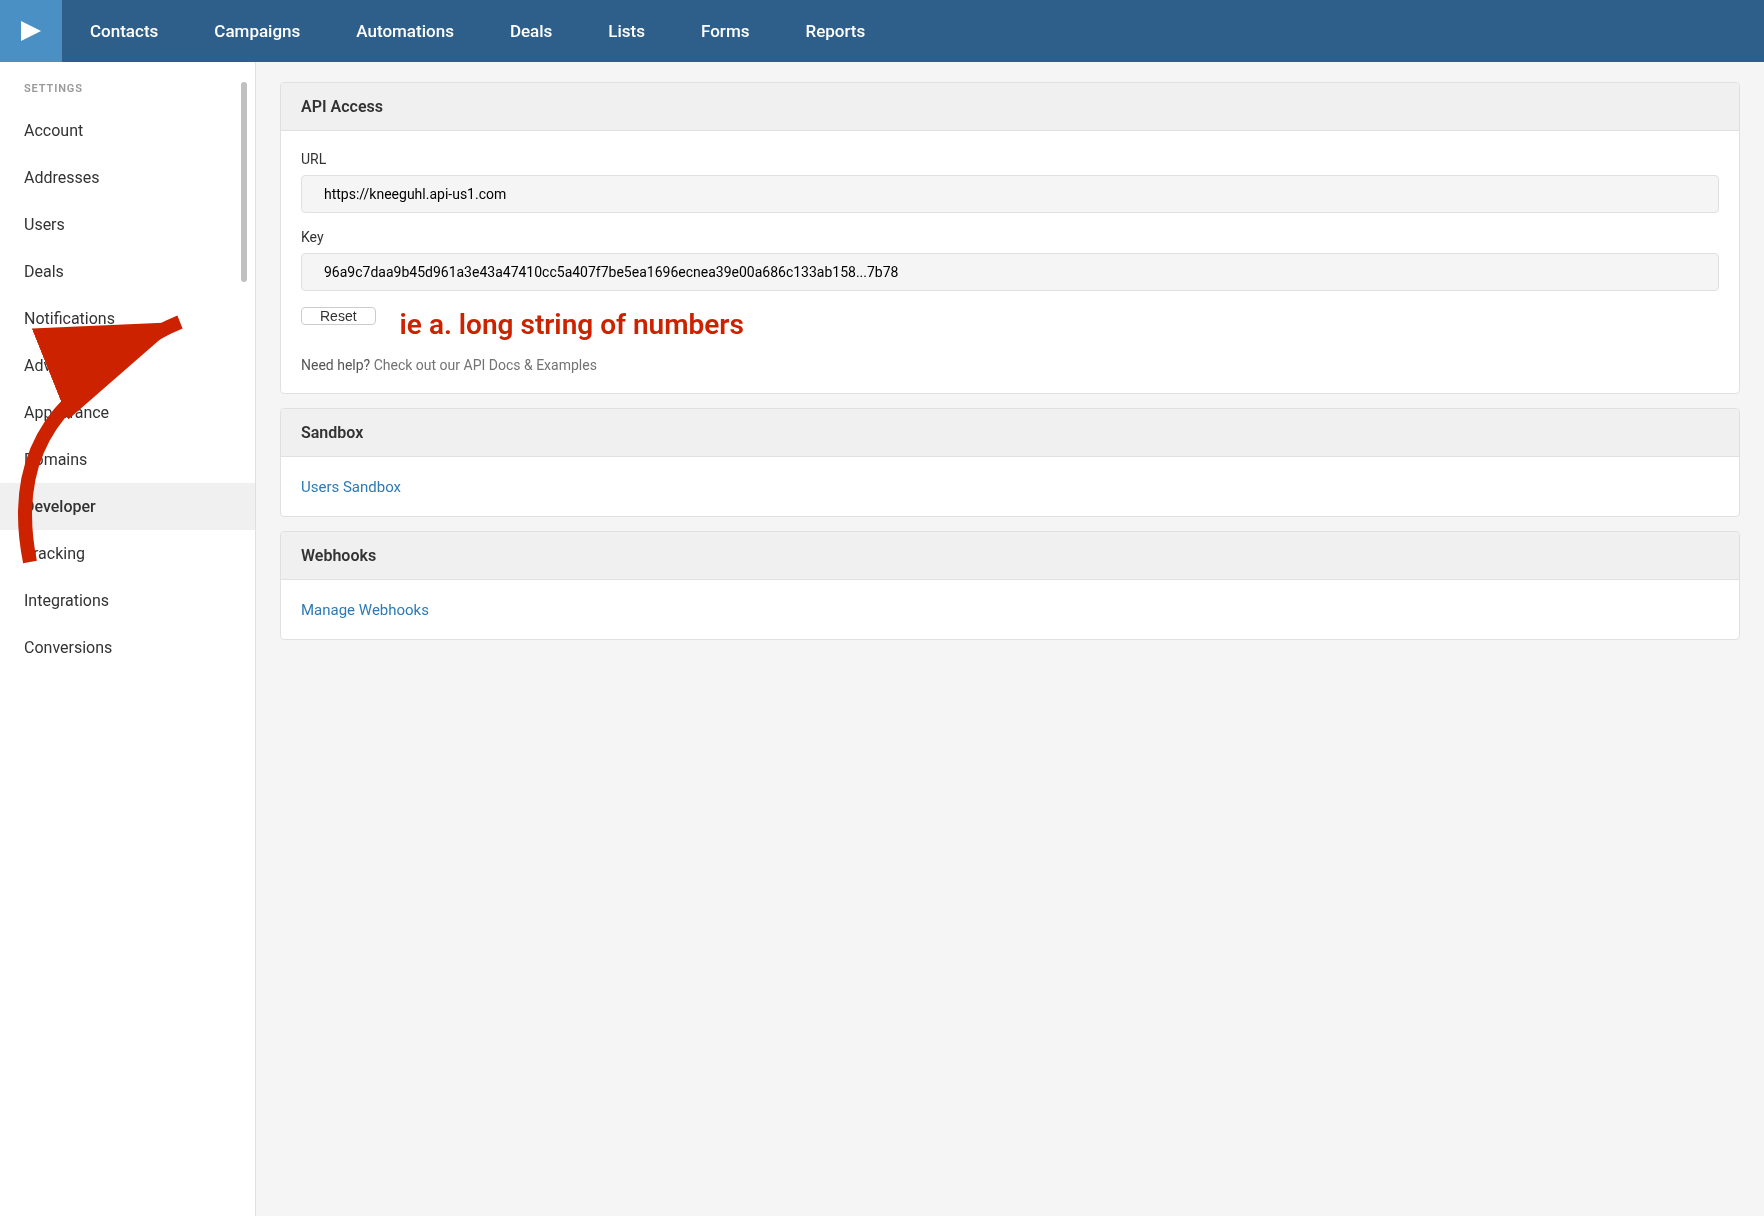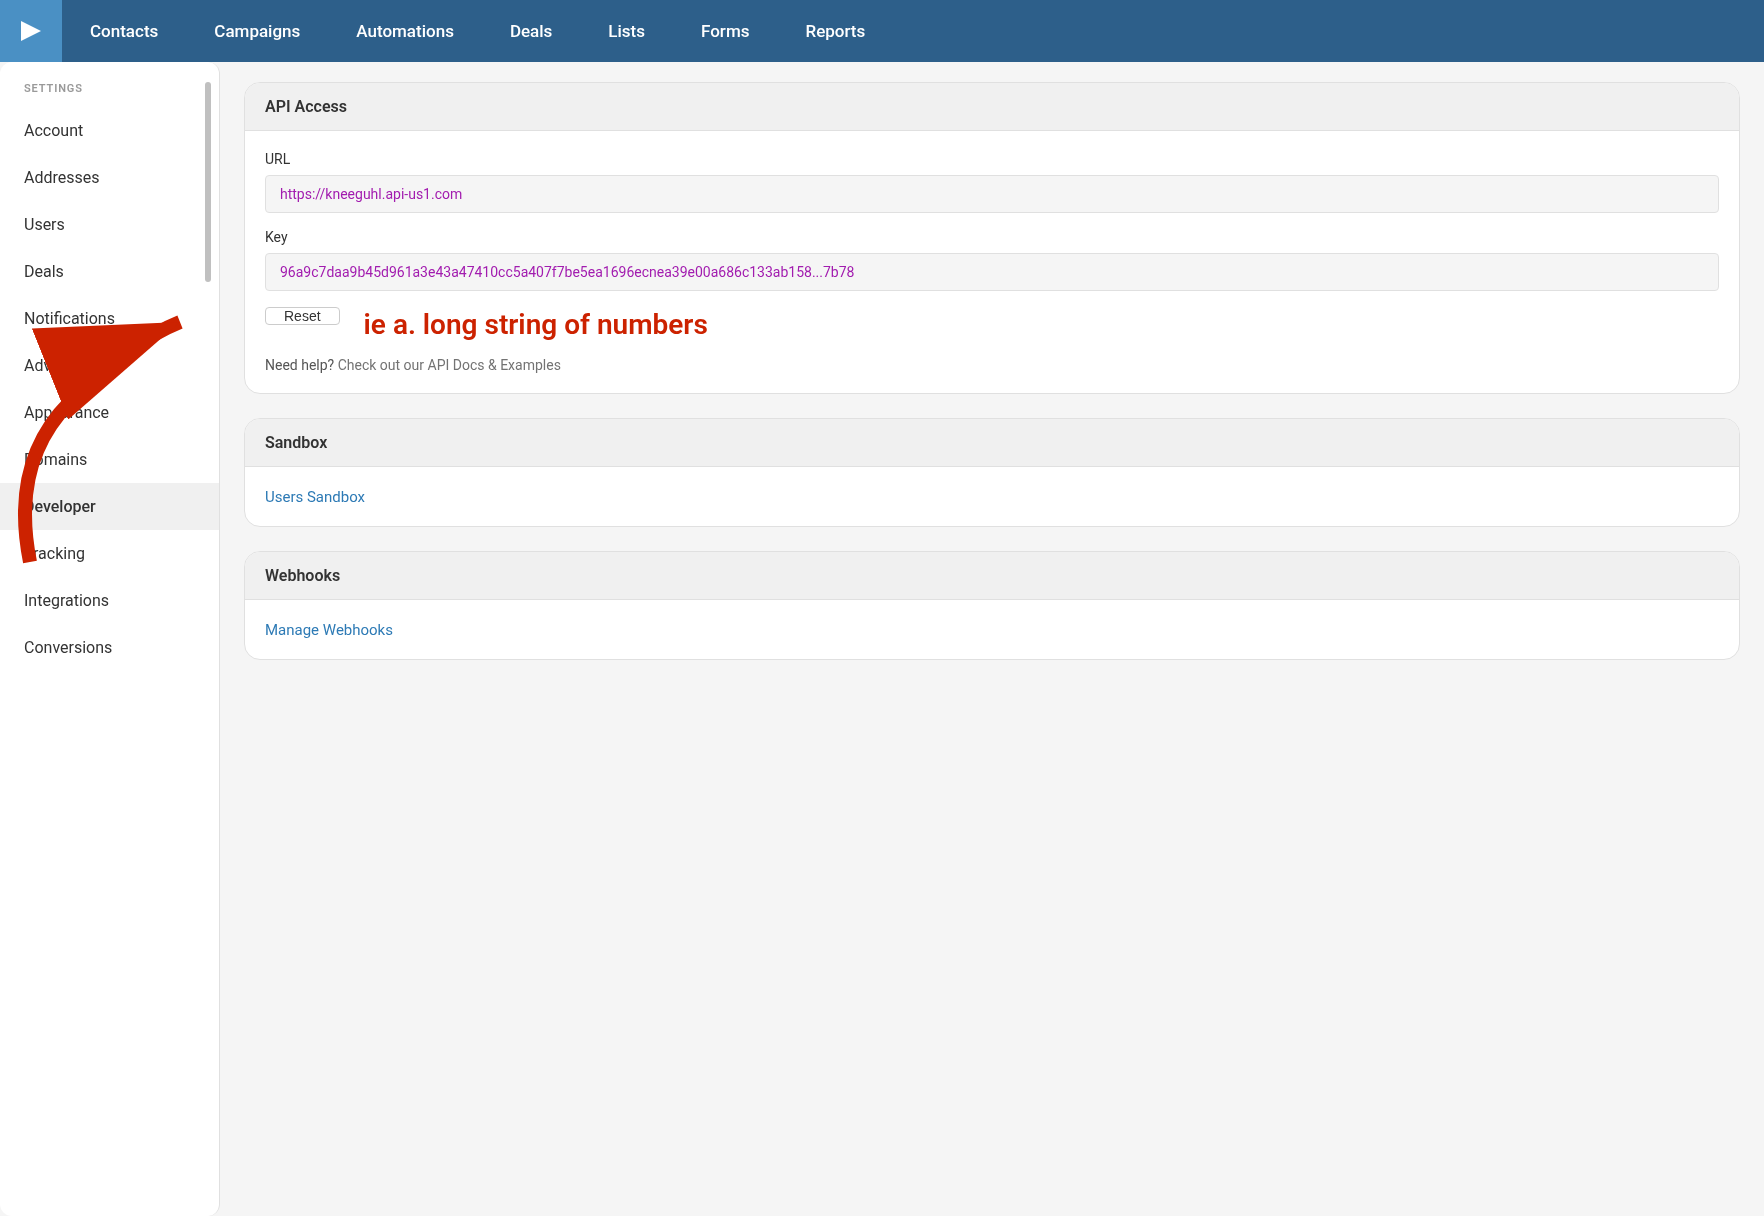--- a/index.html
+++ b/index.html
@@ -44,28 +44,27 @@
     }
 
     
     .layout {
       display: flex;
       min-height: calc(100vh - 62px);
     }
 
     
     .sidebar {
-      width: 220px;
+      width: 256px;
       background: #ffffff;
       border-right: 1px solid #e0e0e0;
       flex-shrink: 0;
       padding-top: 20px;
       position: relative;
       overflow: hidden;
-      border-radius: 12px;
     }
     .sidebar-scrollbar {
       position: absolute;
       right: 8px;
       top: 20px;
       width: 6px;
       height: 200px;
       background: #c0c0c0;
       border-radius: 3px;
     }
@@ -95,22 +94,22 @@
       padding: 20px 24px;
       background: #f5f5f5;
       position: relative;
       overflow: hidden;
     }
 
     
     .card {
       background: #ffffff;
       border: 1px solid #e0e0e0;
-      border-radius: 16px;
-      margin-bottom: 24px;
+      border-radius: 4px;
+      margin-bottom: 14px;
       overflow: hidden;
     }
     .card-header {
       background: #f0f0f0;
       padding: 14px 20px;
       font-size: 16px;
       font-weight: 600;
       color: #333;
       border-bottom: 1px solid #e0e0e0;
     }
@@ -122,23 +121,23 @@
     .field-label {
       font-size: 14px;
       font-weight: 400;
       color: #333;
       margin-bottom: 8px;
     }
     .field-value {
       background: #f5f5f5;
       border: 1px solid #e0e0e0;
       border-radius: 4px;
-      padding: 10px 14px;
-      font-size: 14px;
-      color: #a21caf;
+      padding: 10px 22px;
+      font-size: 14px;
+      color: #000000;
       margin-bottom: 16px;
       white-space: nowrap;
       overflow: hidden;
       text-overflow: ellipsis;
     }
 
     
     .reset-btn {
       background: #ffffff;
       border: 1px solid #ccc;

